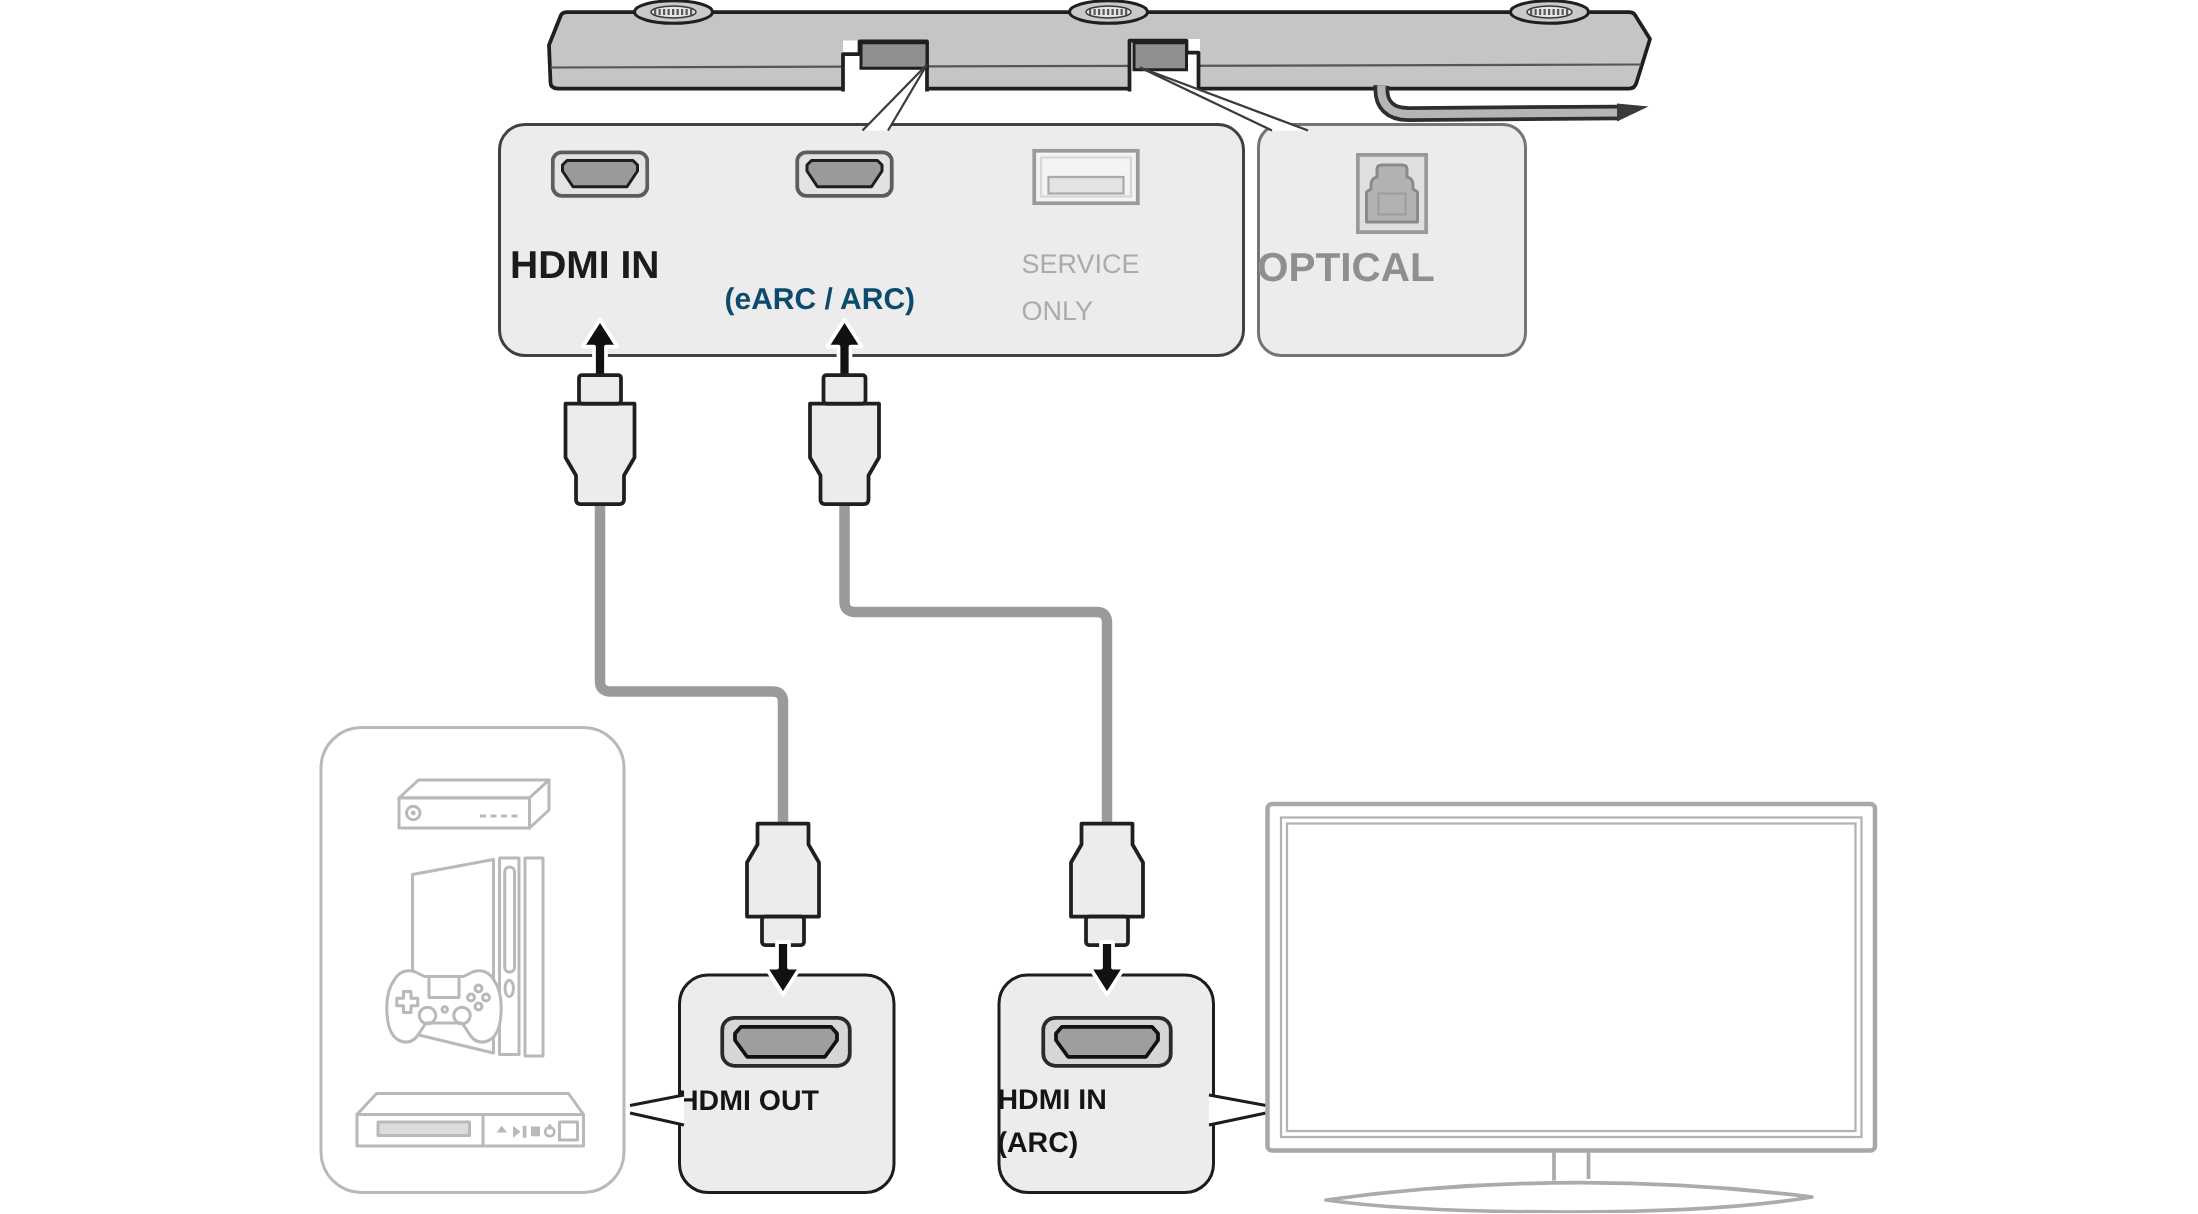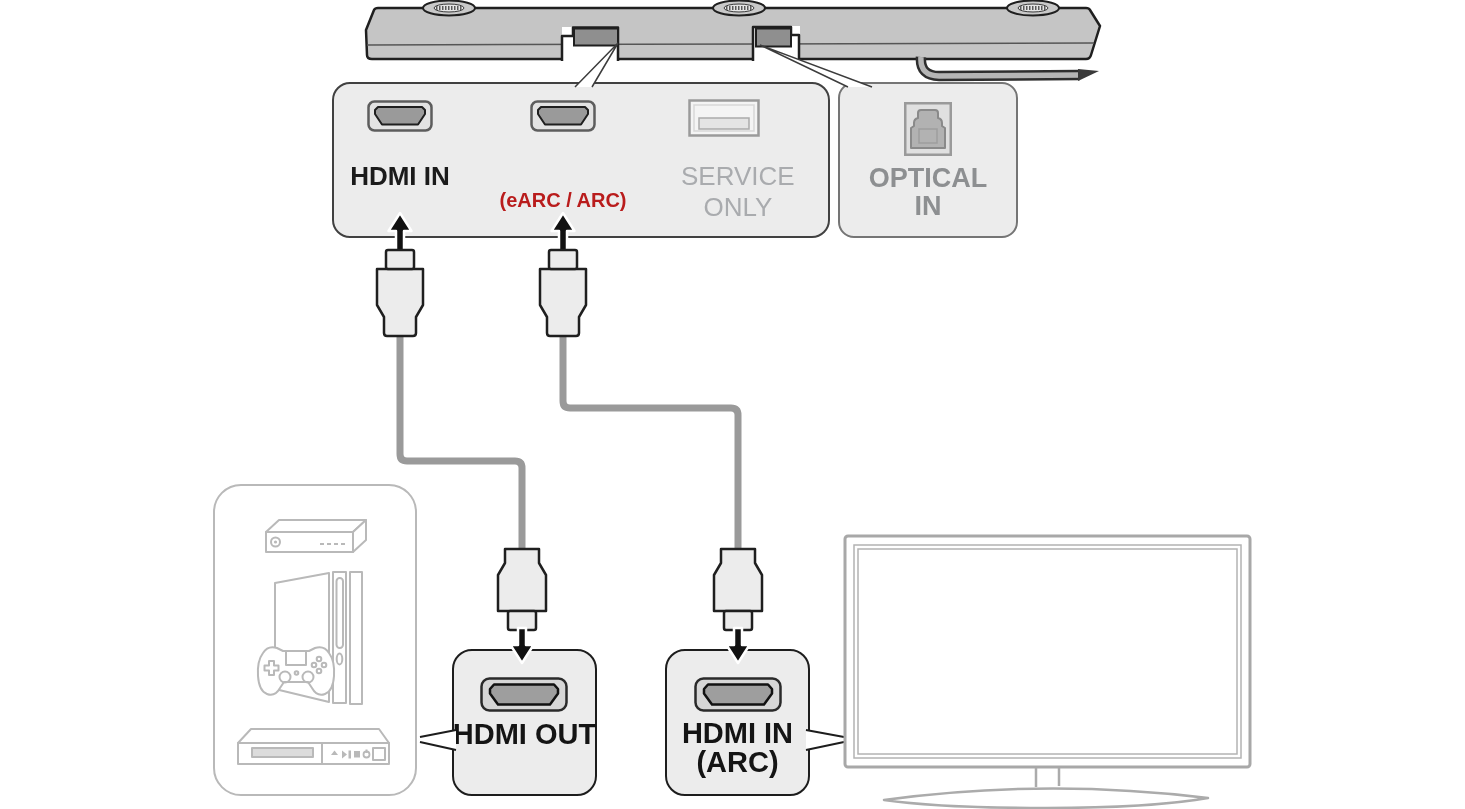--- a/index.html
+++ b/index.html
@@ -10,26 +10,26 @@
   .abs{position:absolute;box-sizing:border-box;}
   
   .panel{background:#ececec;border-radius:18px;}
   .main-panel{left:332px;top:82px;width:498px;height:156px;border:2.5px solid #414141;}
   .optical-panel{left:838px;top:82px;width:180px;height:156px;border:2px solid #757575;border-radius:16px;}
   .callout{background:#ececec;border:2.5px solid #1d1d1d;border-radius:20px;}
   .hdmi-out-box{left:452px;top:649px;width:145px;height:147px;}
   .arc-box{left:665px;top:649px;width:145px;height:147px;}
   .device-box{left:213px;top:484px;width:204px;height:312px;border:2.5px solid #b9b9b9;border-radius:28px;background:#fff;}
   
-  .lbl{position:absolute;text-align:center;white-space:nowrap;}
+  .lbl{position:absolute;white-space:nowrap;}
   .lbl-dark{color:#1b1b1b;font-weight:700;font-size:26px;line-height:30px;}
-  .lbl-sub{color:#b91c1c;font-weight:700;font-size:20px;line-height:24px;}
-  .lbl-gray{color:#a9abae;font-weight:400;font-size:26px;line-height:31px;text-align:center;}
+  .lbl-sub{color:#0c4a6e;font-weight:700;font-size:20px;line-height:24px;}
+  .lbl-gray{color:#a9abae;font-weight:400;font-size:18px;line-height:31px;text-align:left;}
   .lbl-optical{color:#8d8f91;font-weight:700;font-size:27px;line-height:28px;}
-  .lbl-callout{color:#141414;font-weight:700;font-size:29px;line-height:29px;}
+  .lbl-callout{color:#141414;font-weight:700;font-size:19px;line-height:29px;}
   svg{display:block;}
   .overlay{position:absolute;left:0;top:0;pointer-events:none;}
 </style>
 </head>
 <body>
 
 <div class="stage">
 
   <div class="abs panel main-panel"></div>
   <div class="abs panel optical-panel"></div>
@@ -65,21 +65,20 @@
   </svg>
 
   <div class="lbl lbl-dark" style="left:340px;top:161px;width:120px">HDMI IN</div>
   <div class="lbl lbl-sub" style="left:483px;top:188px;width:160px">(eARC / ARC)</div>
   <div class="lbl lbl-gray" style="left:681px;top:161px">
     <div>SERVICE</div>
     <div>ONLY</div>
   </div>
   <div class="lbl lbl-optical" style="left:838px;top:164px;width:180px">
     <div>OPTICAL</div>
-    <div>IN</div>
   </div>
   <div class="lbl lbl-callout" style="left:452px;top:720px;width:145px">HDMI OUT</div>
   <div class="lbl lbl-callout" style="left:665px;top:719px;width:145px">
     <div>HDMI IN</div>
     <div>(ARC)</div>
   </div>
 
   <svg class="overlay" width="1465" height="809" viewBox="0 0 1465 809">
 
     <g>

